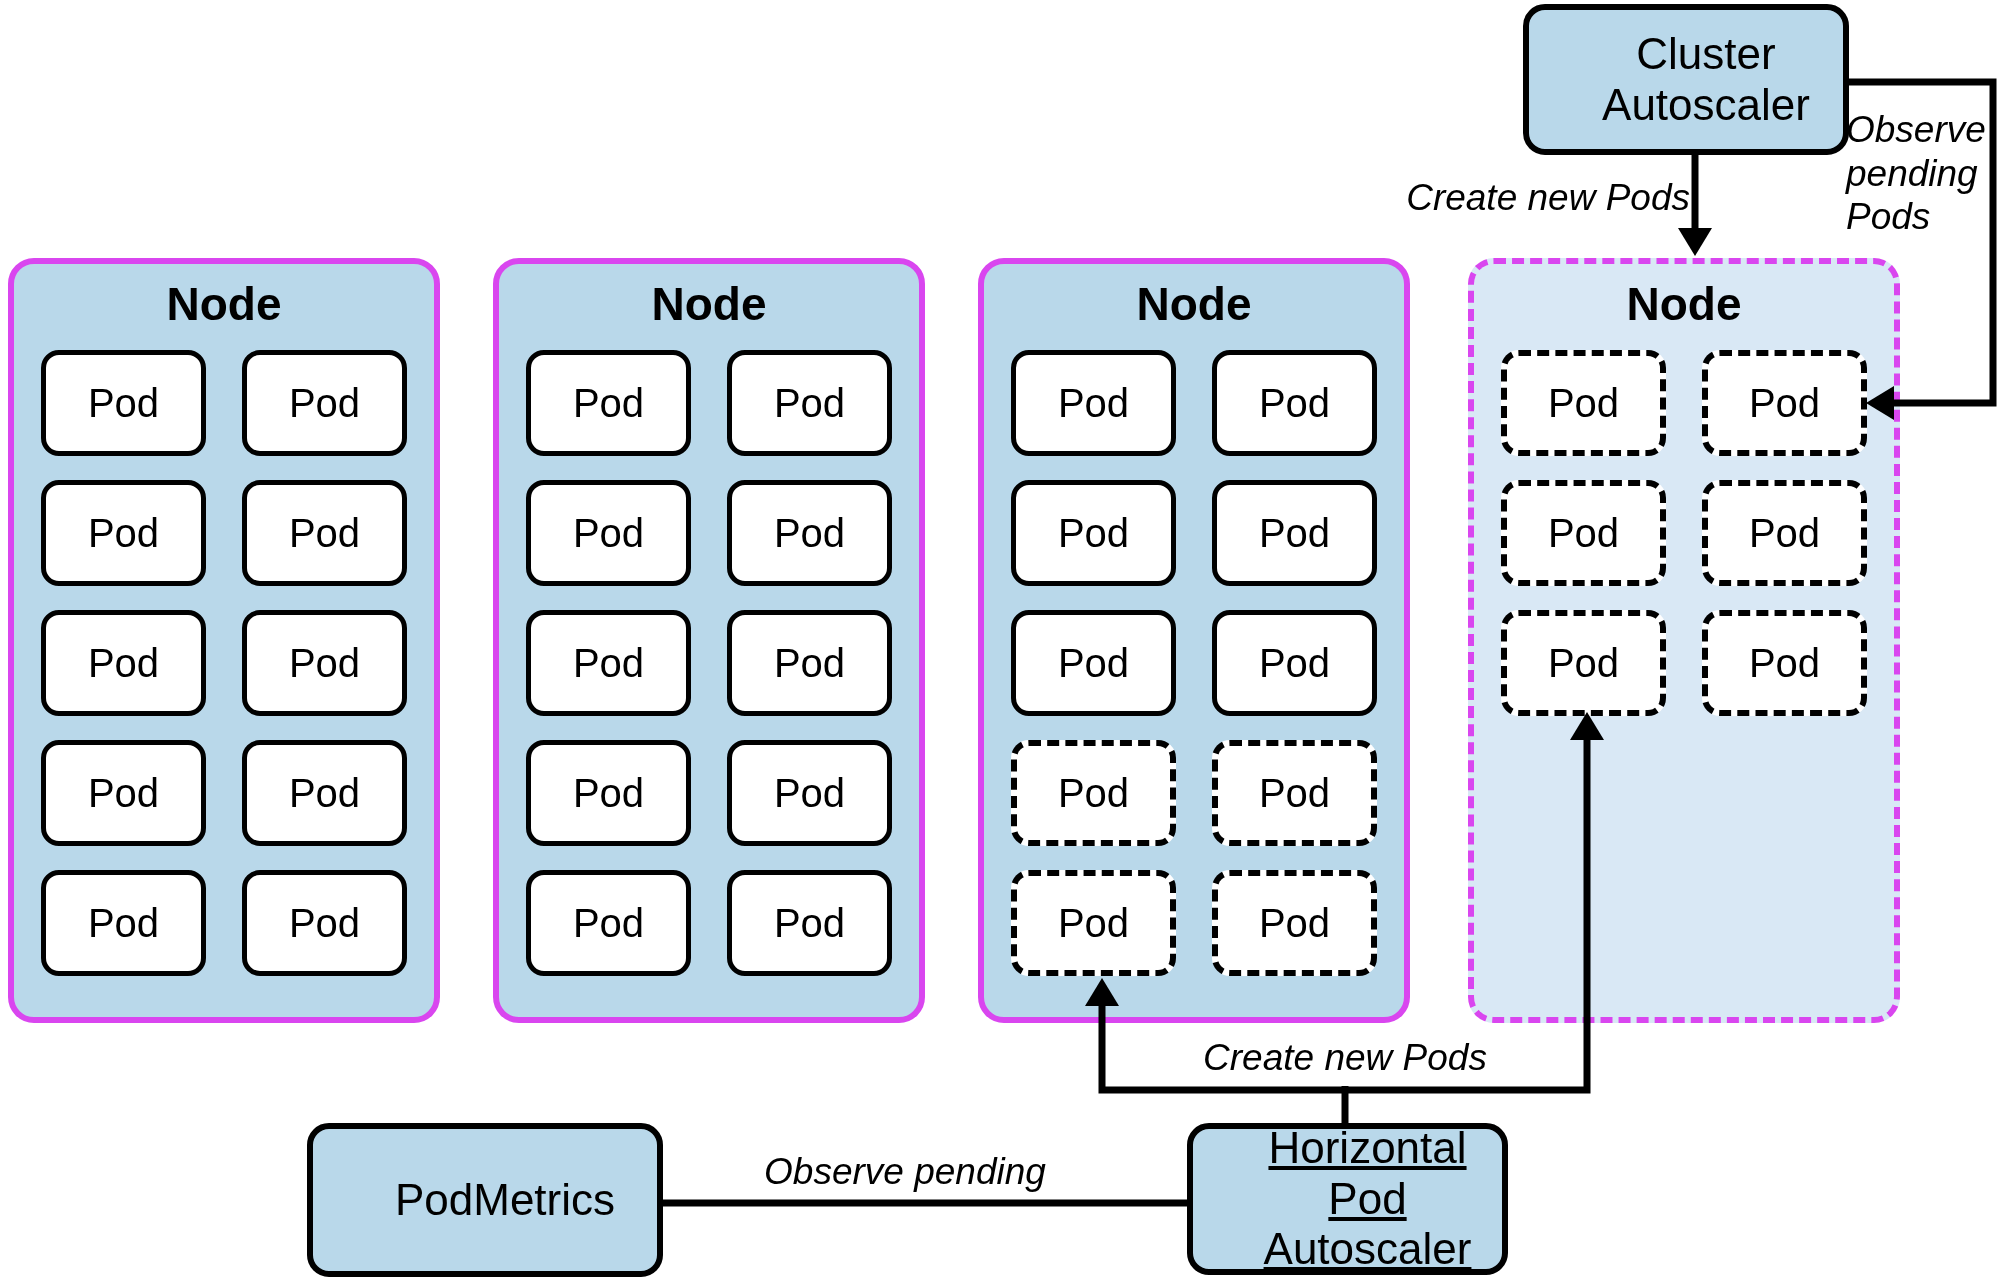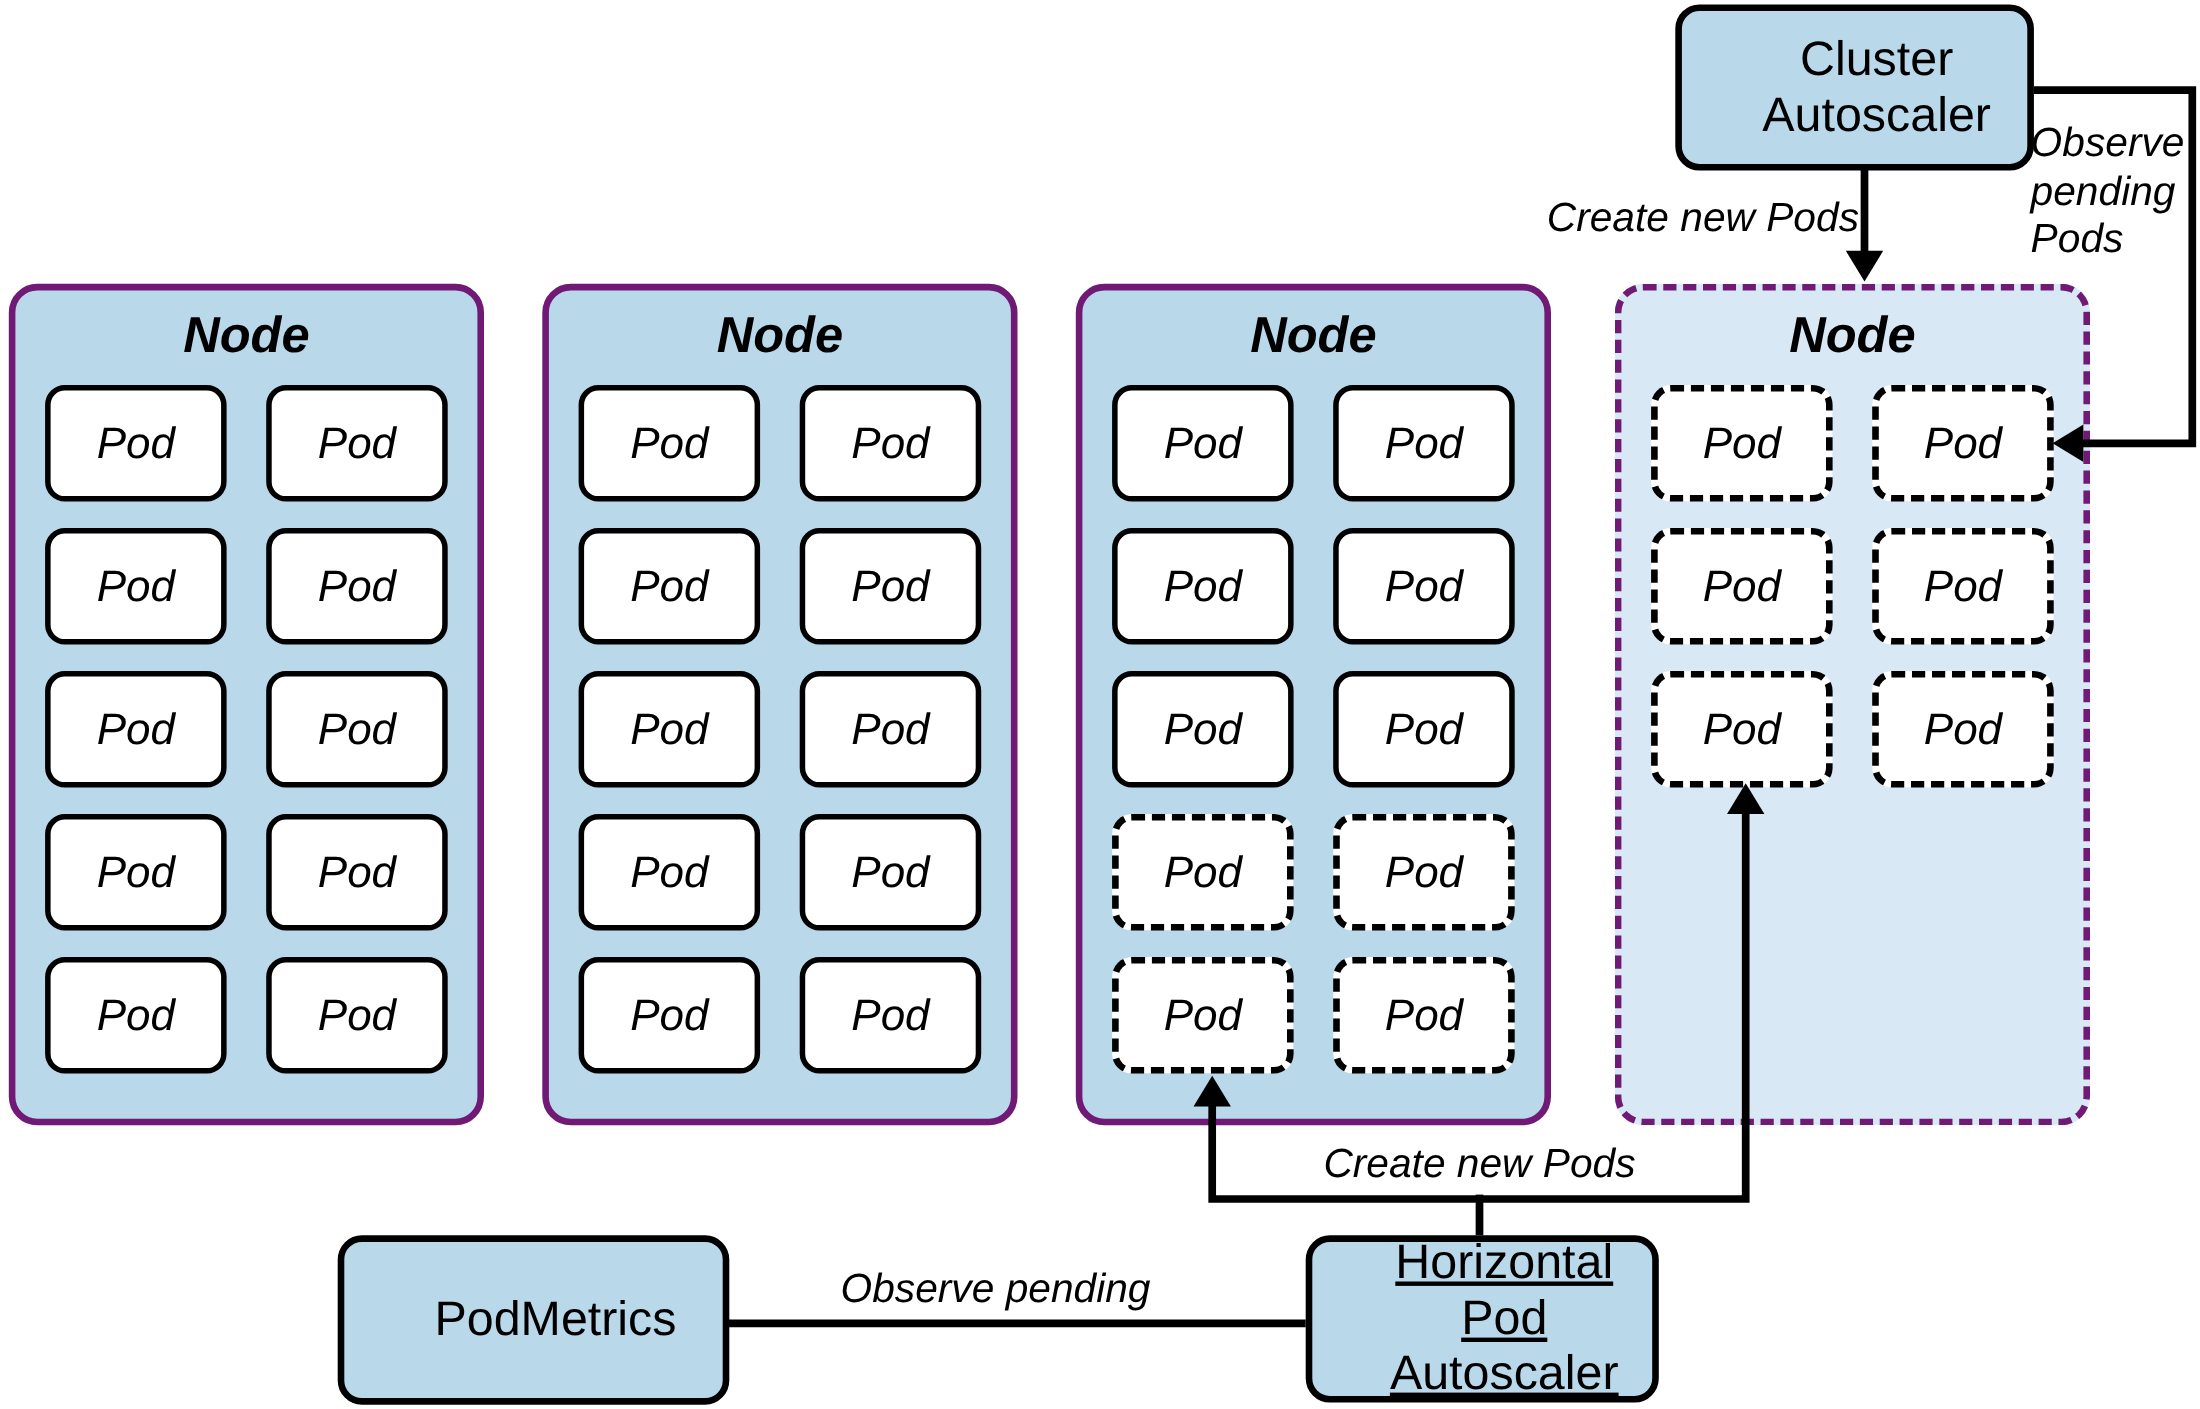--- a/index.html
+++ b/index.html
@@ -12,24 +12,23 @@
     overflow:hidden;
   }
 
   
   .node {
     position:absolute;
     top:258px;
     width:432px; height:765px;
     box-sizing:border-box;
     background:var(--node-fill,#b9d8ea);
-    border:6px solid #701a75;
+    border:6px solid #d946ef;
     border-radius:26px;
     z-index:1;
-    font-style:italic;
   }
   .node.pending {
     background:var(--pending-fill,#d9e8f5);
     border-style:dashed;
   }
   .node-title {
     margin-top:12px;
     text-align:center;
     font-size:46px;
     font-weight:bold;

